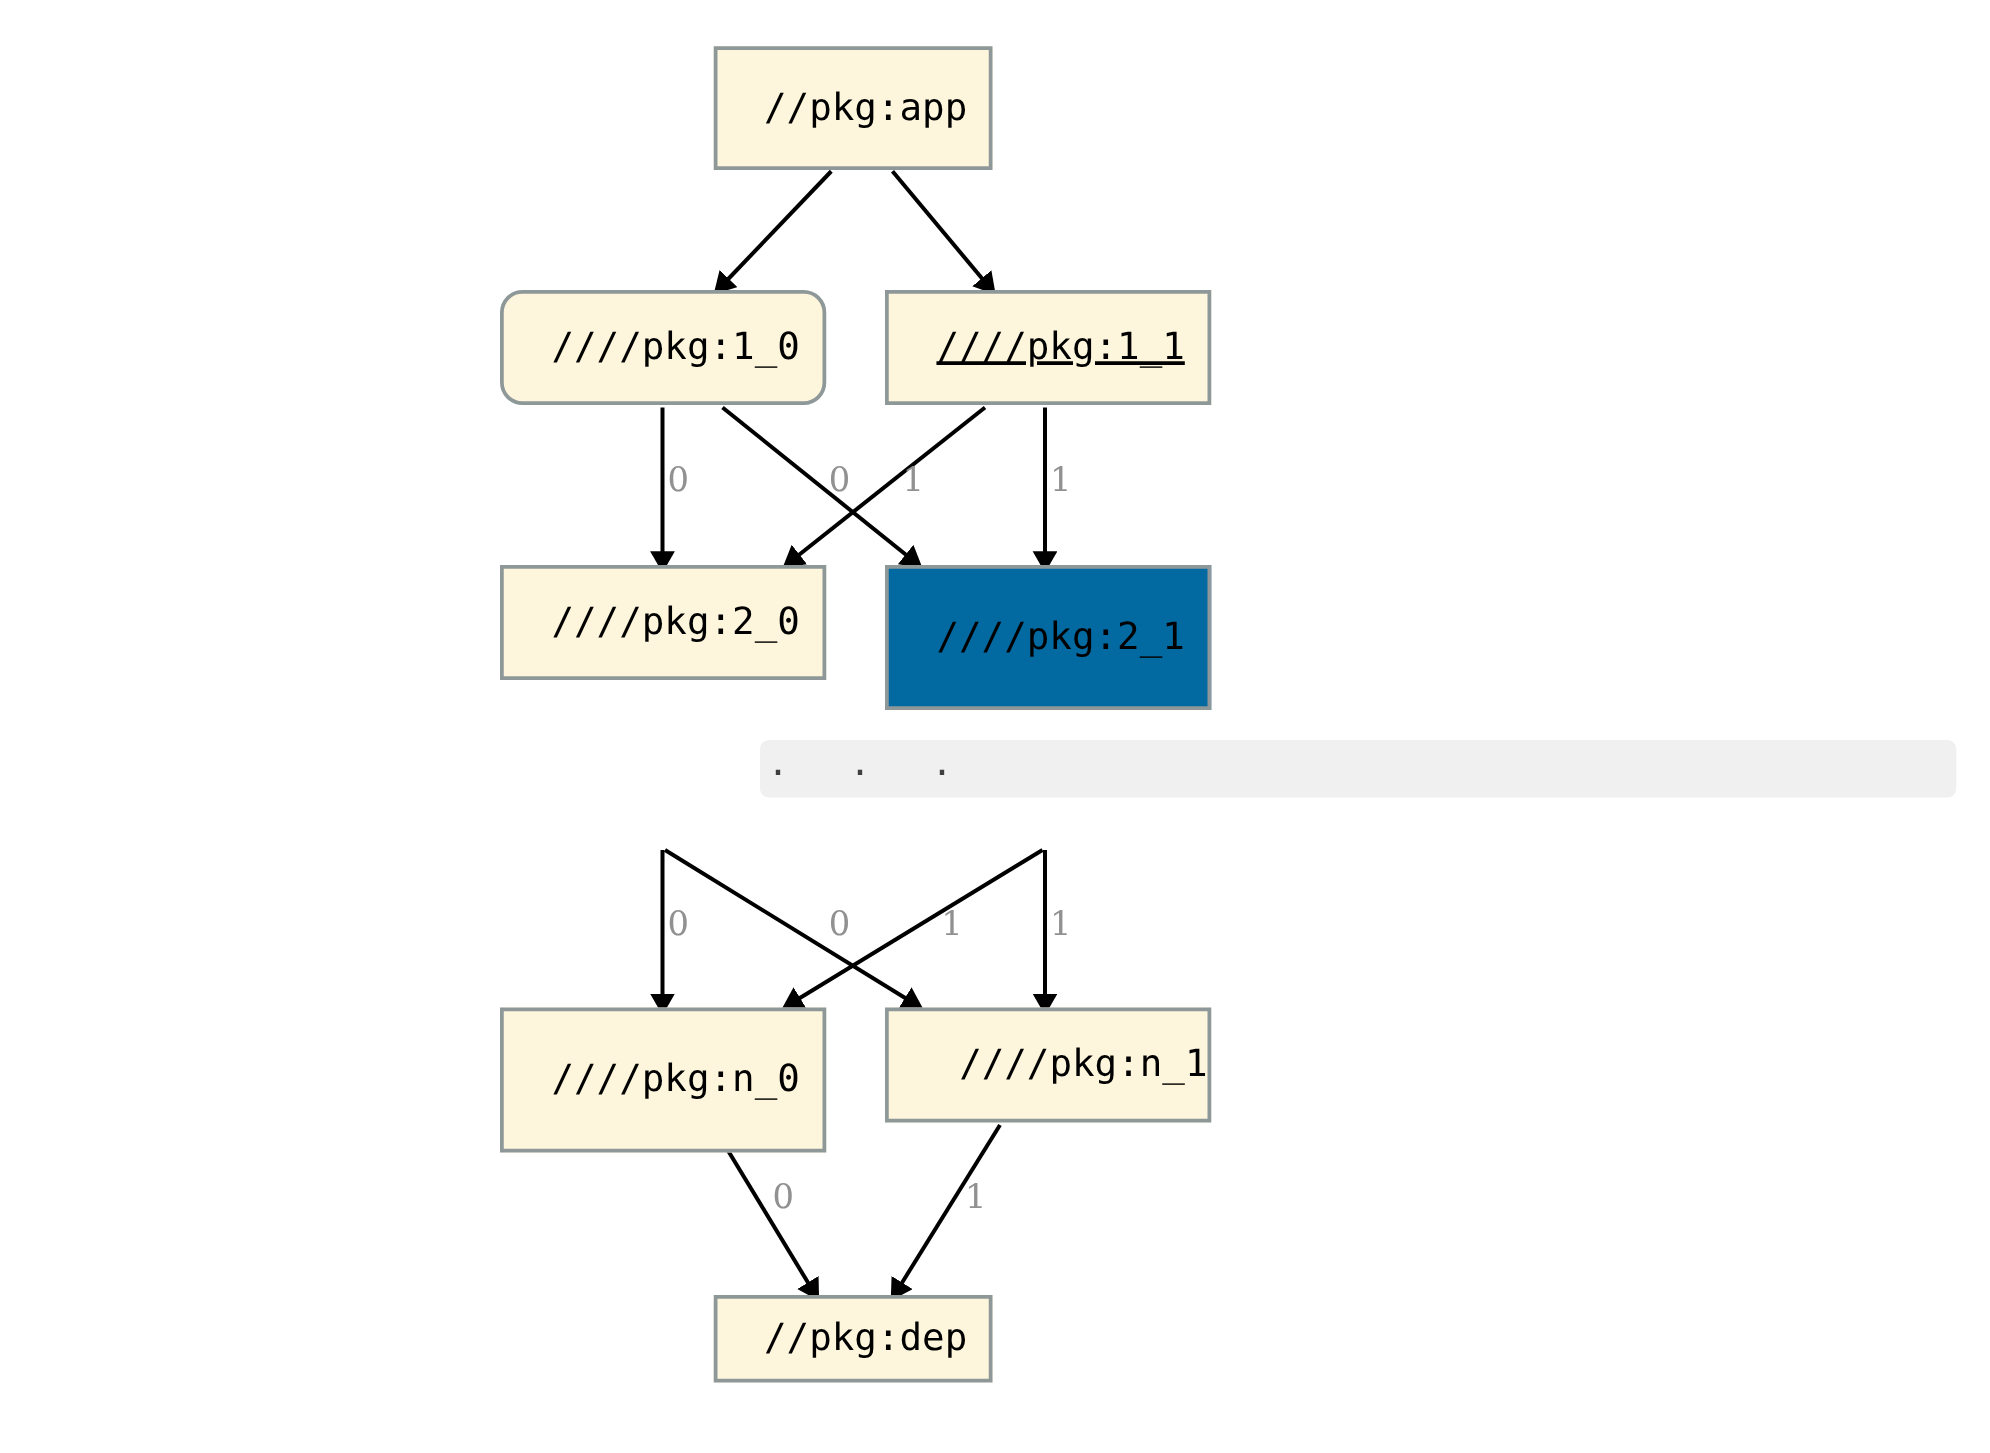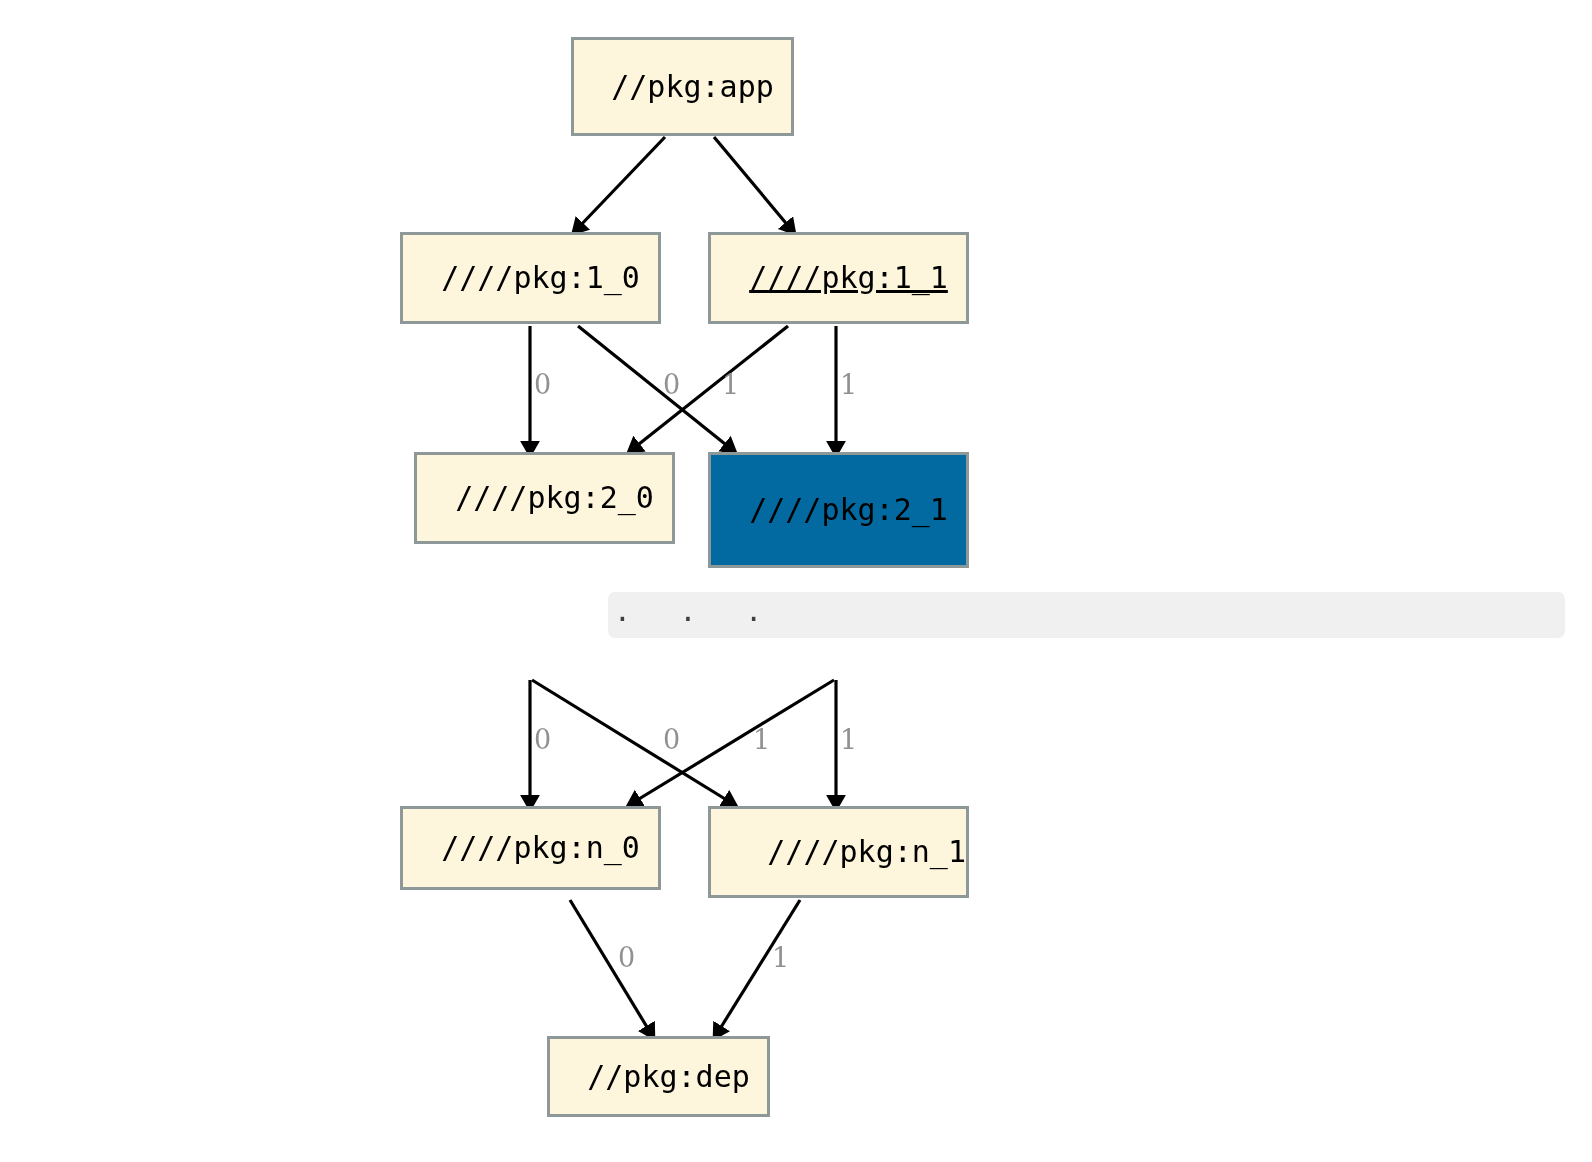--- a/index.html
+++ b/index.html
@@ -118,36 +118,36 @@
       <span class="edge-label" style="left: 753px; top: 726px; color: rgb(145, 145, 145);">1</span>
       <span class="edge-label" style="left: 840px; top: 726px; color: rgb(145, 145, 145);">1</span>
       <span class="edge-label" style="left: 618px; top: 944px; color: rgb(145, 145, 145);">0</span>
       <span class="edge-label" style="left: 772px; top: 944px; color: rgb(145, 145, 145);">1</span>
     </div>
 
   <div id="node-layer">
       <div class="node" style="left: 571px; top: 37px; width: 223px; height: 99px; background: rgb(253, 246, 220); border-color: rgb(143, 152, 153);">
         <span class="node-label">//pkg:app</span>
       </div>
-      <div class="node" style="left: 400px; top: 232px; width: 261px; height: 92px; background: rgb(253, 246, 220); border-color: rgb(143, 152, 153);">
+      <div class="node" style="left: 400px; top: 232px; width: 261px; height: 92px; background: rgb(253, 246, 220); border-color: rgb(143, 152, 153); border-radius: 18px;">
         <span class="node-label">////pkg:1_0</span>
       </div>
       <div class="node" style="left: 708px; top: 232px; width: 261px; height: 92px; background: rgb(253, 246, 220); border-color: rgb(143, 152, 153); text-decoration: underline;">
         <span class="node-label">////pkg:1_1</span>
       </div>
-      <div class="node" style="left: 414px; top: 452px; width: 261px; height: 92px; background: rgb(253, 246, 220); border-color: rgb(143, 152, 153); align-items: center;">
+      <div class="node" style="left: 400px; top: 452px; width: 261px; height: 92px; background: rgb(253, 246, 220); border-color: rgb(143, 152, 153); align-items: center;">
         <span class="node-label">////pkg:2_0</span>
       </div>
       <div class="node" style="left: 708px; top: 452px; width: 261px; height: 116px; background: #0369a1; border-color: rgb(143, 152, 153);">
         <span class="node-label">////pkg:2_1</span>
       </div>
-      <div class="node" style="left: 400px; top: 806px; width: 261px; height: 84px; background: rgb(253, 246, 220); border-color: rgb(143, 152, 153);">
+      <div class="node" style="left: 400px; top: 806px; width: 261px; height: 116px; background: rgb(253, 246, 220); border-color: rgb(143, 152, 153);">
         <span class="node-label">////pkg:n_0</span>
       </div>
       <div class="node" style="left: 708px; top: 806px; width: 261px; height: 92px; background: rgb(253, 246, 220); border-color: rgb(143, 152, 153); justify-content: flex-end;">
         <span class="node-label">////pkg:n_1</span>
       </div>
-      <div class="node" style="left: 547px; top: 1036px; width: 223px; height: 81px; background: rgb(253, 246, 220); border-color: rgb(143, 152, 153);">
+      <div class="node" style="left: 571px; top: 1036px; width: 223px; height: 70px; background: rgb(253, 246, 220); border-color: rgb(143, 152, 153);">
         <span class="node-label">//pkg:dep</span>
       </div>
     </div>
 
 </div>
 
 </body></html>

